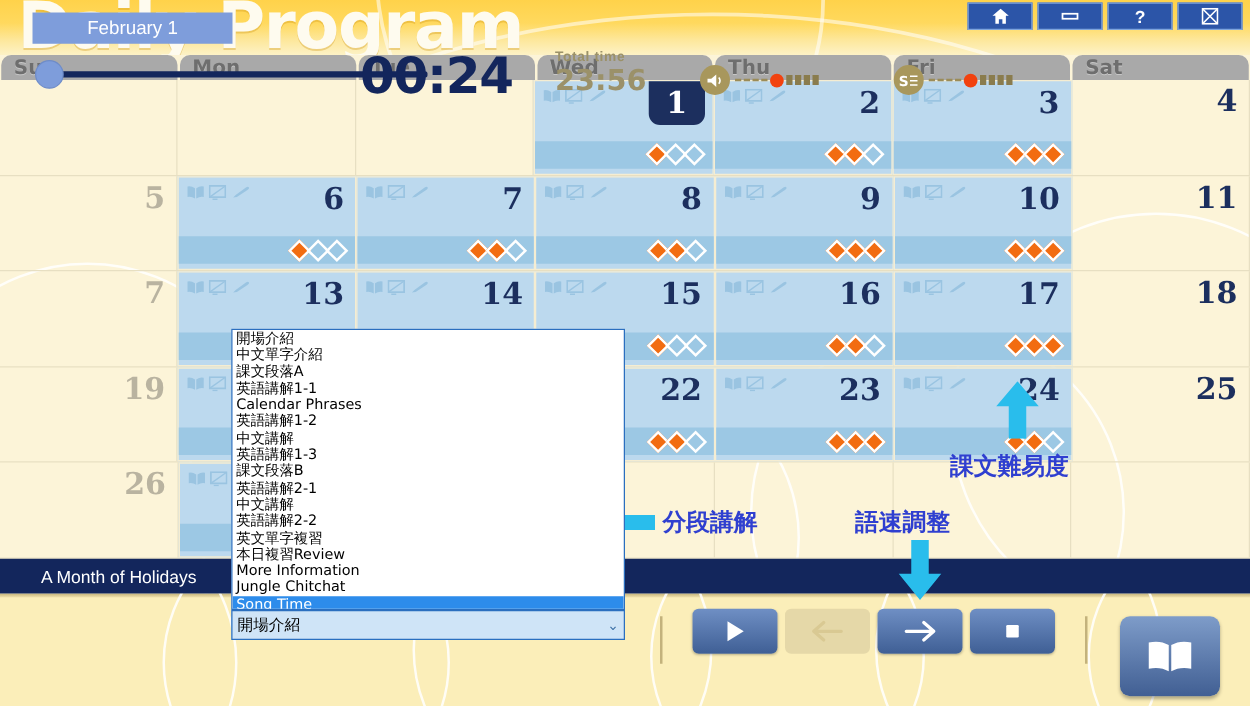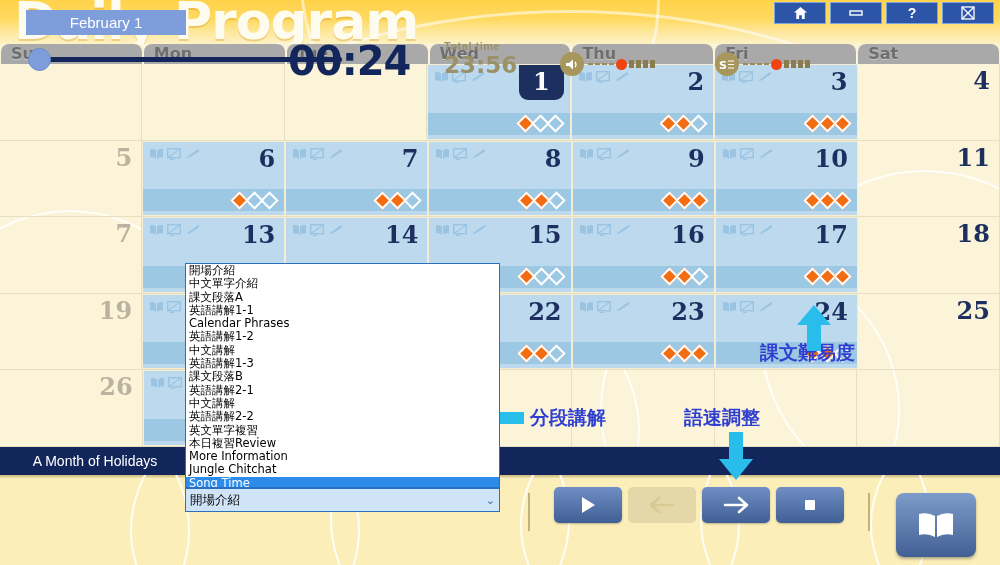--- a/index.html
+++ b/index.html
@@ -667,21 +667,21 @@
           </div>
           <div class="cell"></div>
           <div class="cell"></div>
           <div class="cell"></div>
           <div class="cell"></div>
           <div class="cell"></div>
         </div>
       </div>
   </div>
 
-  <div class="anno" style="left:760px; top:340px;">課文難易度</div>
+  <div class="anno" style="left:760px; top:360px;">課文難易度</div>
   <svg class="arrow" style="left:795px; top:305px;" width="38" height="46" viewBox="0 0 38 46">
     <path d="M19 0 L36 20 H26 V46 H12 V20 H2 Z" fill="#29bdec"></path>
   </svg>
 
   <div class="anno" style="left:530px; top:405px;">分段講解</div>
   <svg class="arrow" style="left:472px; top:402px;" width="52" height="32" viewBox="0 0 52 32">
     <path d="M0 16 L20 1 V10 H52 V22 H20 V31 Z" fill="#29bdec"></path>
   </svg>
 
   <div class="anno" style="left:684px; top:405px;">語速調整</div>

